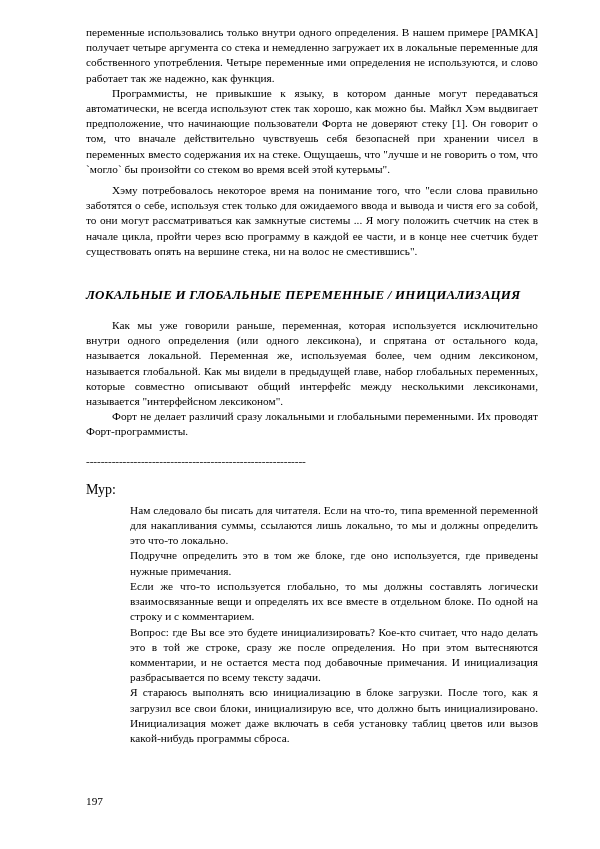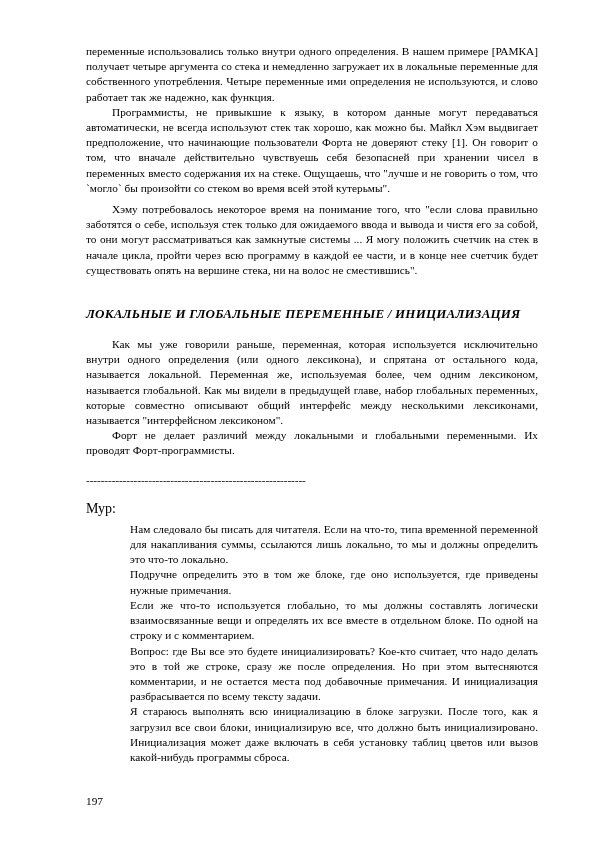--- a/index.html
+++ b/index.html
@@ -14,21 +14,21 @@
     color: #000000;
     position: relative;
     overflow: hidden;
   }
   .page {
     position: absolute;
     left: 0; top: 0;
     width: 600px;
     height: 849px;
     box-sizing: border-box;
-    padding: 44px 62px 0 86px;
+    padding: 25px 62px 0 86px;
   }
   .para {
     font-size: 11.3px;
     line-height: 15.2px;
     text-align: justify;
     margin: 0 0 0 0;
     text-indent: 0;
   }
   .para.indent {
     text-indent: 26px;
@@ -83,21 +83,21 @@
   <div class="gap-sm"></div>
   <p class="para indent">Хэму потребовалось некоторое время на понимание того, что "если слова правильно заботятся о себе, используя стек только для ожидаемого ввода и вывода и чистя его за собой, то они могут рассматриваться как замкнутые системы ... Я могу положить счетчик на стек в начале цикла, пройти через всю программу в каждой ее части, и в конце нее счетчик будет существовать опять на вершине стека, ни на волос не сместившись".</p>
 
   <div class="gap-lg"></div>
 
   <h2 class="section-title">ЛОКАЛЬНЫЕ И ГЛОБАЛЬНЫЕ ПЕРЕМЕННЫЕ / ИНИЦИАЛИЗАЦИЯ</h2>
 
   <div class="gap-md"></div>
 
   <p class="para indent">Как мы уже говорили раньше, переменная, которая используется исключительно внутри одного определения (или одного лексикона), и спрятана от остального кода, называется локальной. Переменная же, используемая более, чем одним лексиконом, называется глобальной. Как мы видели в предыдущей главе, набор глобальных переменных, которые совместно описывают общий интерфейс между несколькими лексиконами, называется "интерфейсном лексиконом".</p>
-  <p class="para indent">Форт не делает различий между локальными и глобальными переменными. Их проводят Форт-программисты.</p>
+  <p class="para indent">Форт не делает различий сразу локальными и глобальными переменными. Их проводят Форт-программисты.</p>
 
   <div class="gap-md"></div>
 
   <div class="divider-line">------------------------------------------------------------</div>
 
   <div class="gap-md"></div>
 
   <p class="speaker">Мур:</p>
 
   <div class="gap-sm"></div>

